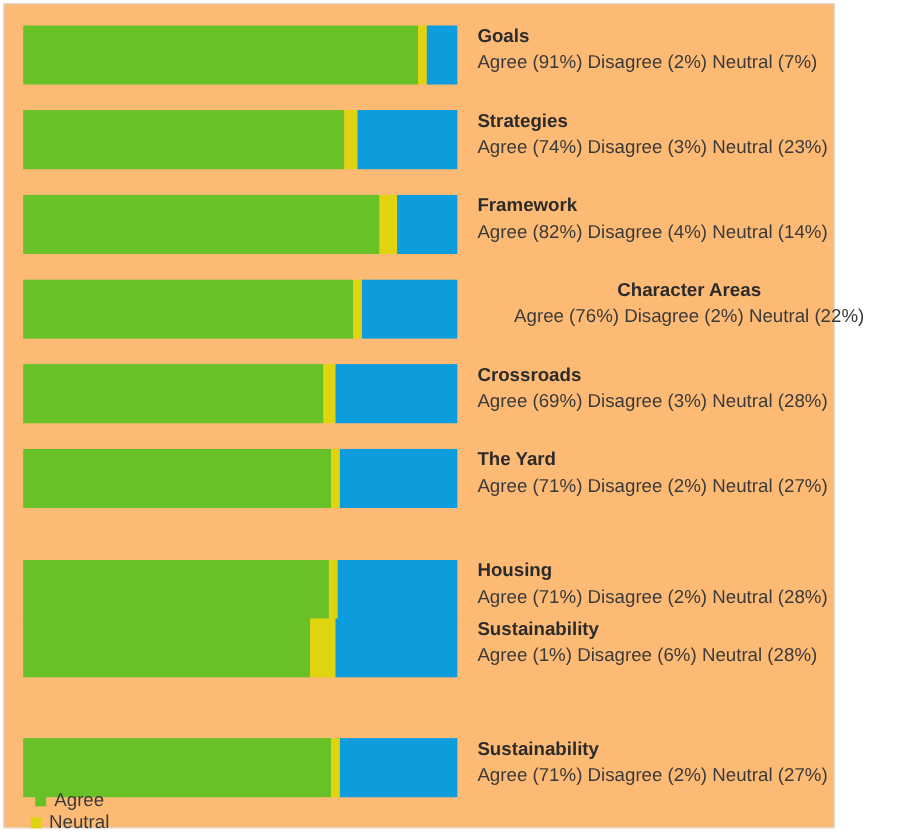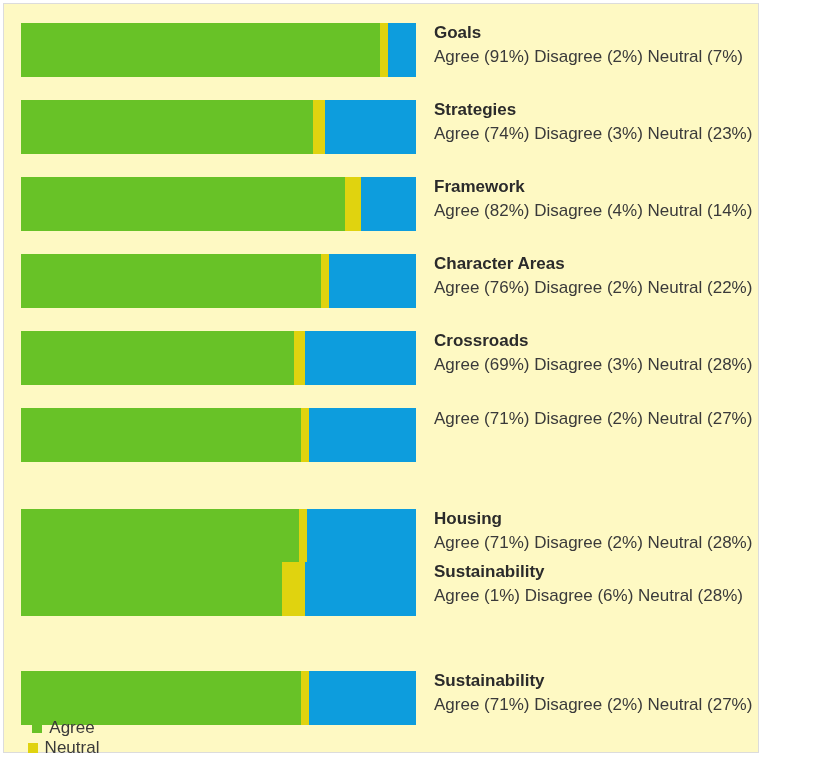--- a/index.html
+++ b/index.html
@@ -14,21 +14,21 @@
     overflow: hidden;
   }
   #chart-frame {
     position: absolute;
     left: 3px;
     top: 3px;
     width: 756px;
     height: 750px;
     box-sizing: border-box;
     border: 1px solid #dcdcdc;
-    background: #fef9c3;
+    background: #fdba74;
   }
   #rows {
     position: absolute;
     left: 0;
     top: 0;
     width: 100%;
   }
   .row {
     position: absolute;
     left: 0;
@@ -131,21 +131,21 @@
         <div class="bar">
           <div class="seg seg-agree" style="width: 82%;"></div>
           <div class="seg seg-second" style="width: 4%;"></div>
           <div class="seg seg-third" style="width: 14%;"></div>
         </div>
         <div class="labels">
           <div class="row-title">Framework</div>
           <div class="row-detail">Agree (82%) Disagree (4%) Neutral (14%)</div>
         </div>
       </div>
-      <div class="row" style="top: 250px;">
+      <div class="row" style="top: 250px; text-align: center;">
         <div class="bar">
           <div class="seg seg-agree" style="width: 76%;"></div>
           <div class="seg seg-second" style="width: 2%;"></div>
           <div class="seg seg-third" style="width: 22%;"></div>
         </div>
         <div class="labels">
           <div class="row-title">Character Areas</div>
           <div class="row-detail">Agree (76%) Disagree (2%) Neutral (22%)</div>
         </div>
       </div>
@@ -160,20 +160,21 @@
           <div class="row-detail">Agree (69%) Disagree (3%) Neutral (28%)</div>
         </div>
       </div>
       <div class="row" style="top: 404px;">
         <div class="bar">
           <div class="seg seg-agree" style="width: 71%;"></div>
           <div class="seg seg-second" style="width: 2%;"></div>
           <div class="seg seg-third" style="width: 27%;"></div>
         </div>
         <div class="labels">
+          <div class="row-title">The Yard</div>
           <div class="row-detail">Agree (71%) Disagree (2%) Neutral (27%)</div>
         </div>
       </div>
       <div class="row" style="top: 481px; margin-top: 24px;">
         <div class="bar">
           <div class="seg seg-agree" style="width: 71%;"></div>
           <div class="seg seg-second" style="width: 2%;"></div>
           <div class="seg seg-third" style="width: 28%;"></div>
         </div>
         <div class="labels">

